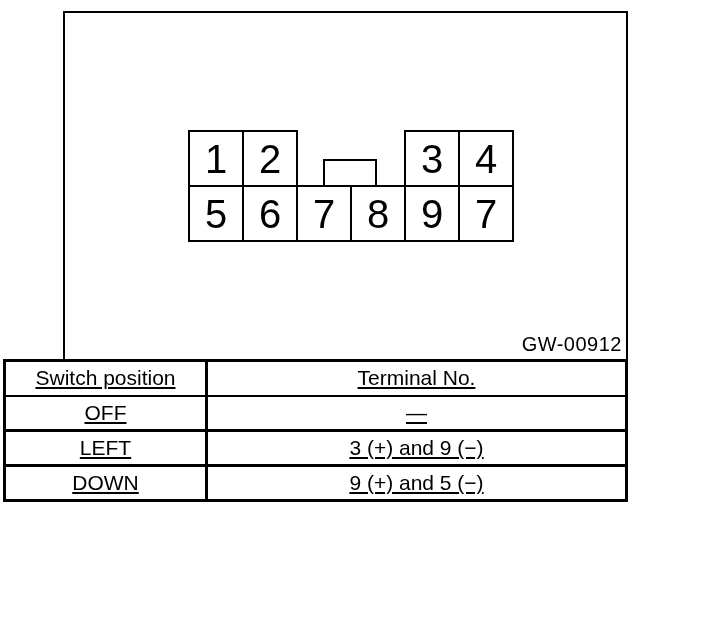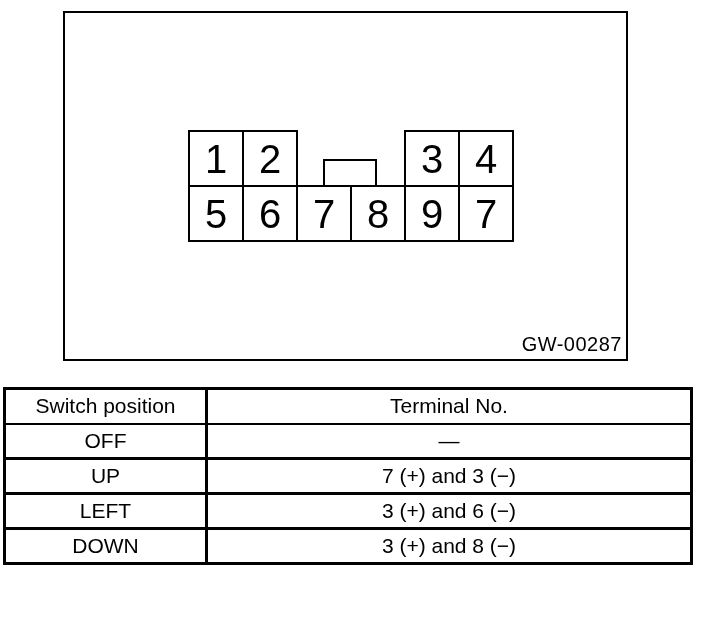--- a/index.html
+++ b/index.html
@@ -60,26 +60,27 @@
     bottom: 5px;
     font-size: 20px;
     line-height: 1;
     letter-spacing: 0.5px;
   }
 
   
   .terminal-table {
     position: absolute;
     left: 3px;
-    top: 387px;
-    width: 690px;
+    top: 359px;
+    width: 625px;
     border-collapse: collapse;
     border: 3px solid #000000;
     table-layout: fixed;
     font-size: 21px;
+    text-decoration: underline;
   }
   .terminal-table th,
   .terminal-table td {
     border: 3px solid #000000;
     height: 35px;
     text-align: center;
     vertical-align: middle;
     font-weight: 400;
     padding: 0;
   }
@@ -108,43 +109,39 @@
 
     <div class="pin-group group-bottom">
       <div class="pin-cell">5</div>
       <div class="pin-cell">6</div>
       <div class="pin-cell">7</div>
       <div class="pin-cell">8</div>
       <div class="pin-cell">9</div>
       <div class="pin-cell">7</div>
     </div>
 
-    <div class="figure-code">GW-00287</div>
+    <div class="figure-code">GW-00912</div>
   </div>
 
   <table class="terminal-table">
     <thead>
       <tr>
         <th class="col-pos">Switch position</th>
         <th class="col-term">Terminal No.</th>
       </tr>
     </thead>
     <tbody>
       <tr>
         <td>OFF</td>
         <td>—</td>
       </tr>
       <tr>
-        <td>UP</td>
-        <td>7 (+) and 3 (−)</td>
-      </tr>
-      <tr>
         <td>LEFT</td>
-        <td>3 (+) and 6 (−)</td>
+        <td>3 (+) and 9 (−)</td>
       </tr>
       <tr>
         <td>DOWN</td>
-        <td>3 (+) and 8 (−)</td>
+        <td>9 (+) and 5 (−)</td>
       </tr>
     </tbody>
   </table>
 
 </div>
 
 </body></html>

